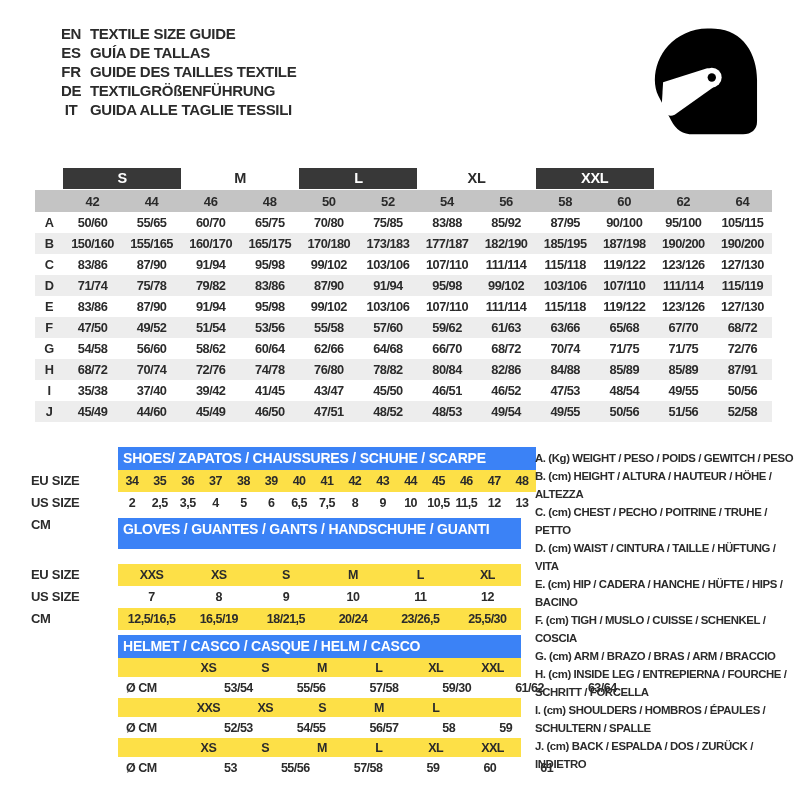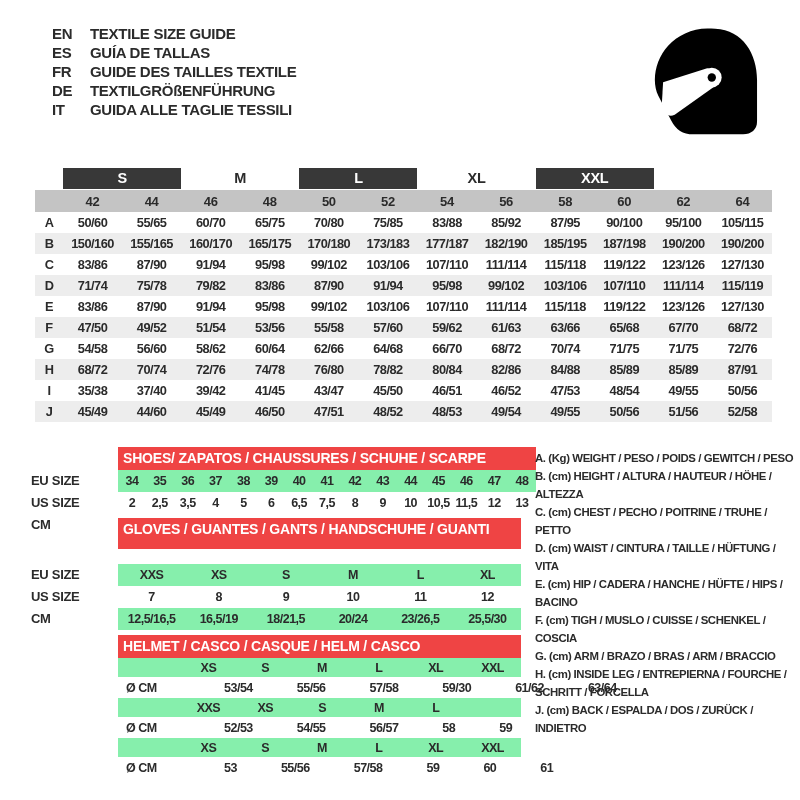--- a/index.html
+++ b/index.html
@@ -6,21 +6,21 @@
   html,body { width:800px; height:800px; background:#fff; overflow:hidden; }
   body {
     position:relative;
     font-family:"Liberation Sans", sans-serif;
     font-weight:bold;
     color:#2b2b2b;
     letter-spacing:-0.3px;
   }
 
   
-  .lang-block { position:absolute; left:52px; top:24px; }
+  .lang-block { position:absolute; left:52px; top:24px;text-align:center; }
   .lang-row { display:flex; font-size:15px; line-height:19px; }
   .lang-code { width:38px; flex:0 0 38px; }
 
   
   .logo { position:absolute; left:648px; top:22px; width:116px; height:118px; }
   .logo svg { width:100%; height:100%; }
 
   
   .textile { position:absolute; left:35px; top:167px; width:737px; }
   .trow { display:grid; grid-template-columns:28px repeat(12, 1fr); align-items:center; text-align:center; }
@@ -28,29 +28,29 @@
   .group-row .gcell { font-size:14.5px; line-height:21px; height:21px; }
   .group-row .dark { background:#383838; color:#fff; }
   .num-row { height:22px; background:#c4c4c4; font-size:13px; }
   .data-row { height:21px; font-size:12.8px; letter-spacing:-0.5px; }
   .data-row.stripe { background:#ededed; }
   .rowlabel { text-align:center; }
 
   
   .sec-title {
     position:absolute; left:118px; height:31px;
-    background:#ef4444; color:#fff; font-size:14px;
+    background:#3b82f6; color:#fff; font-size:14px;
     line-height:23px; padding-left:5px; letter-spacing:-0.2px;
   }
   .side-labels { position:absolute; left:31px; width:82px; font-size:13px; }
   .side-labels div { height:22px; line-height:22px; }
 
   .stable { position:absolute; left:118px; }
   .srow { display:grid; align-items:center; text-align:center; font-size:12.5px; letter-spacing:-0.5px; }
-  .srow.band { background:#86efac; }
+  .srow.band { background:#fde047; }
   .shoes-tbl .srow  { grid-template-columns:repeat(15, 1fr); height:22px; }
   .gloves-tbl .srow { grid-template-columns:repeat(6, 1fr); height:22px; }
   .helmet-tbl .srow { grid-template-columns:62px repeat(6, 1fr); }
   .helmet-tbl .srow.band { height:19px; }
   .helmet-tbl .srow.plain { height:21px;gap:44px; }
   .helmet-tbl .srow .c0 { text-align:left; padding-left:8px; }
 
   .helmet-labels { position:absolute; left:35px; width:82px; font-size:13px; }
 
   
@@ -406,14 +406,15 @@
 
 <ul class="legend">
     <li>A. (Kg) WEIGHT / PESO / POIDS / GEWITCH / PESO</li>
     <li>B. (cm) HEIGHT / ALTURA / HAUTEUR / HÖHE / ALTEZZA</li>
     <li>C. (cm) CHEST / PECHO / POITRINE / TRUHE / PETTO</li>
     <li>D. (cm) WAIST / CINTURA / TAILLE / HÜFTUNG / VITA</li>
     <li>E. (cm) HIP / CADERA / HANCHE / HÜFTE / HIPS /  BACINO</li>
     <li>F. (cm) TIGH / MUSLO / CUISSE / SCHENKEL / COSCIA</li>
     <li>G. (cm) ARM  / BRAZO / BRAS / ARM / BRACCIO</li>
     <li>H. (cm) INSIDE LEG / ENTREPIERNA / FOURCHE / SCHRITT / FORCELLA</li>
+    <li>I.  (cm) SHOULDERS / HOMBROS / ÉPAULES / SCHULTERN / SPALLE</li>
     <li>J. (cm) BACK / ESPALDA / DOS / ZURÜCK / INDIETRO</li>
   </ul>
 
 </body></html>

